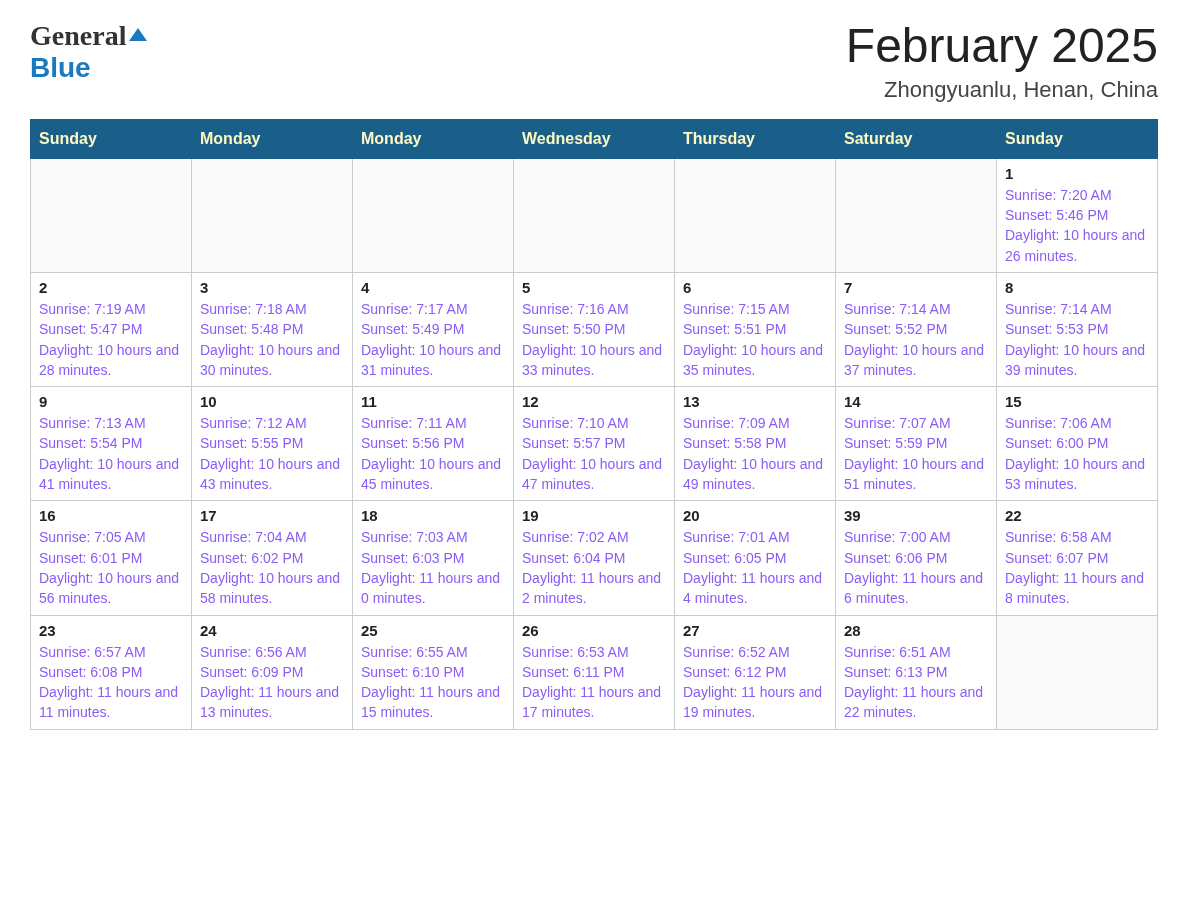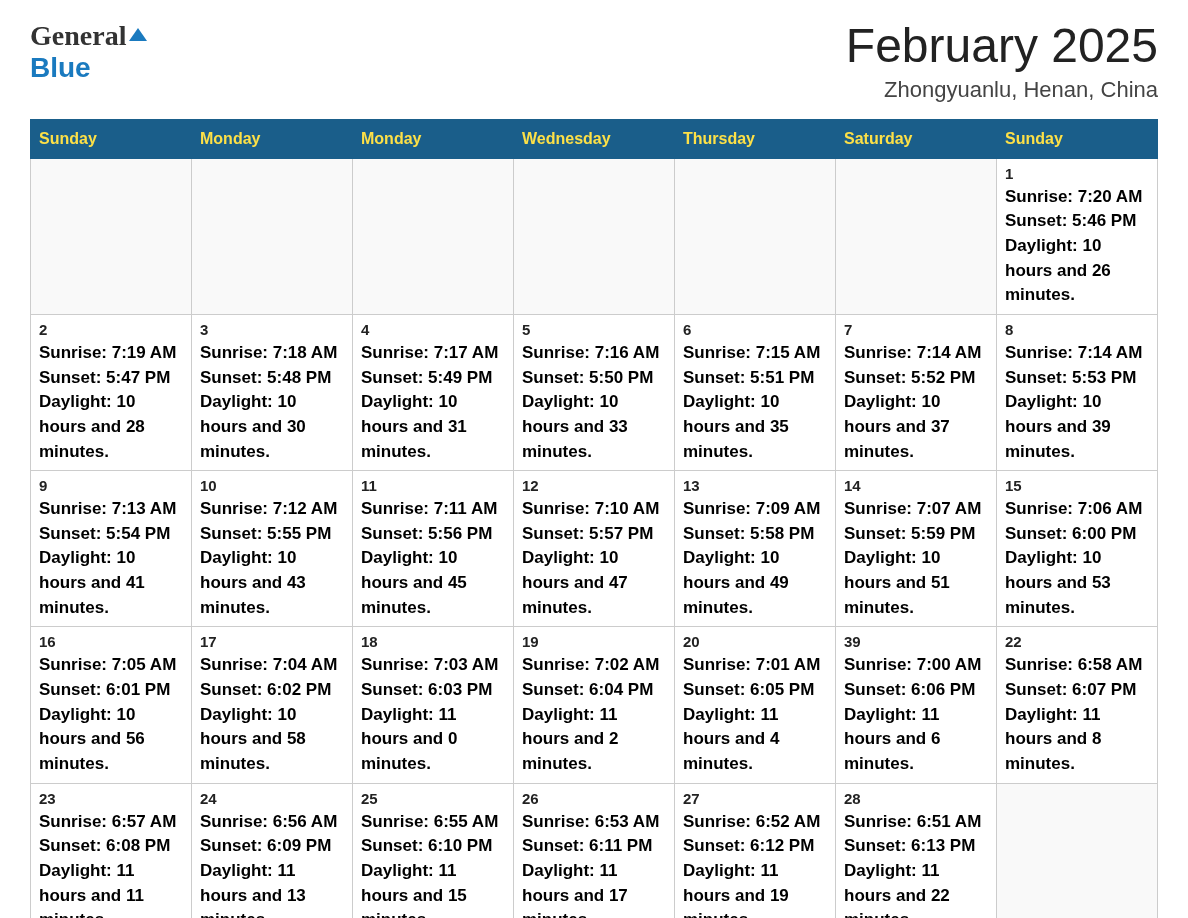--- a/index.html
+++ b/index.html
@@ -34,21 +34,21 @@
       font-size: 22px;
       color: #444;
       margin-top: 4px;
     }
     .calendar {
       width: 100%;
       border-collapse: collapse;
     }
     .calendar thead tr th {
       background: #1a5e8a;
-      color: #fde047;
+      color: #fef9c3;
       font-size: 16px;
       font-weight: bold;
       padding: 10px 8px;
       text-align: left;
       border: 1px solid #1a5e8a;
     }
     .calendar tbody tr td {
       border: 1px solid #ccc;
       vertical-align: top;
       padding: 6px 8px;
@@ -62,24 +62,23 @@
       background: #f9f9f9;
     }
     .day-number {
       font-size: 15px;
       font-weight: bold;
       color: #222;
       display: block;
       margin-bottom: 3px;
     }
     .day-info {
-      font-size: 17px;
-      color: #000000;
+      font-size: 14px;
+      color: #8b5cf6;
       line-height: 1.45;
-      font-weight: bold;
     }
   </style>
 </head>
 <body>
 
 <div class="header">
   <div class="logo">
     <div>
       <span style="font-size:28px;font-weight:bold;color:#333;font-family:Liberation Serif, serif;">General</span><span style="display:inline-block;width:0;height:0;border-left:9px solid transparent;border-right:9px solid transparent;border-bottom:13px solid #1a7abf;margin-left:3px;vertical-align:middle;position:relative;top:-6px;"></span>
     </div>

